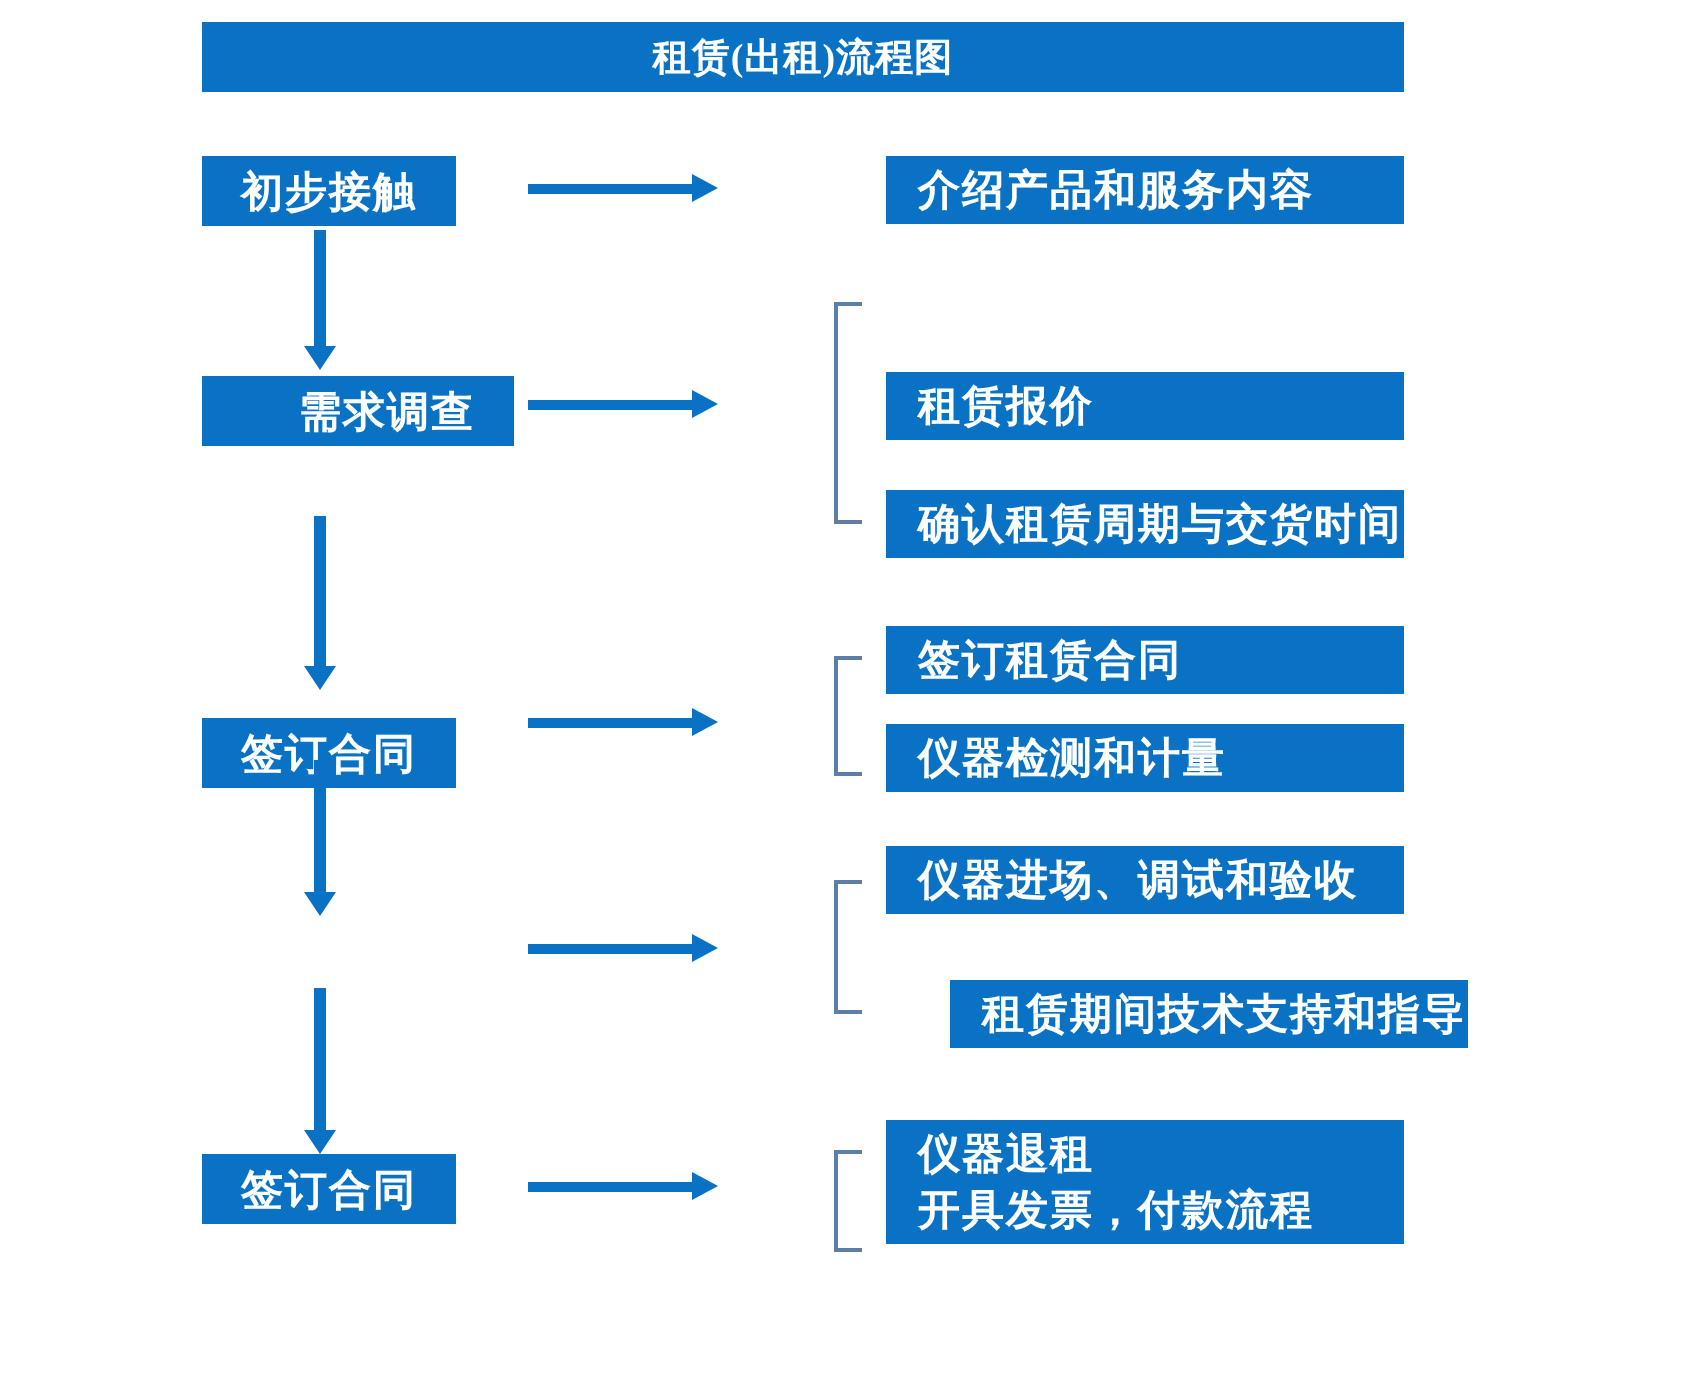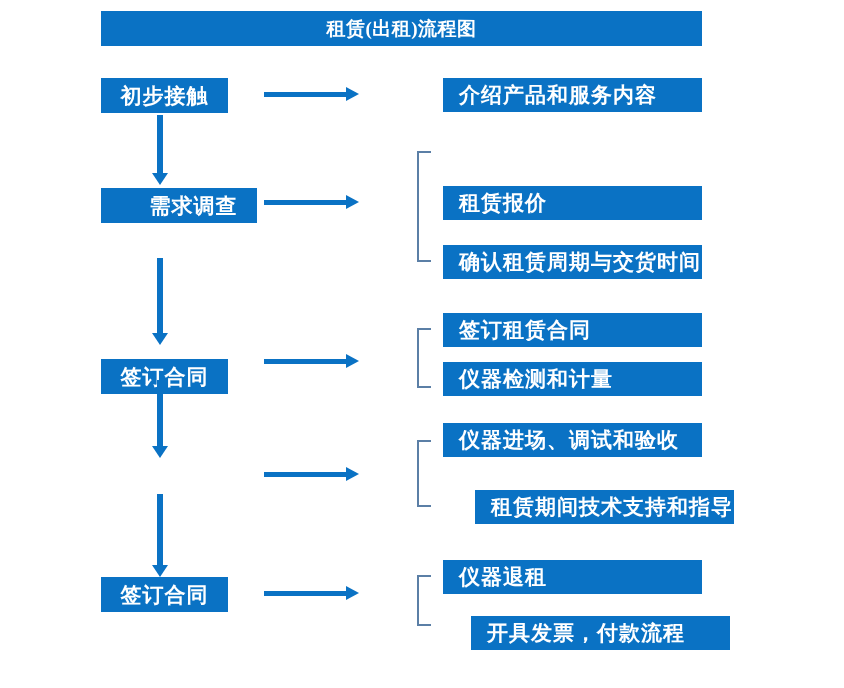--- a/index.html
+++ b/index.html
@@ -154,15 +154,15 @@
   <div class="node left" style="top:577px;">签订合同</div>
 
   <div class="h-arrow" style="left:264px;top:586px;">
     <div class="shaft"></div>
     <div class="head"></div>
   </div>
 
   <div class="bracket" style="left:417px;top:575px;height:51px;"></div>
 
   <div class="node right" style="top:560px;">仪器退租</div>
-  <div class="node right" style="top:616px;margin-left:28px;">开具发票，付款流程</div>
+  <div class="node right" style="top:588px;">开具发票，付款流程</div>
 
 </div>
 
 </body></html>

